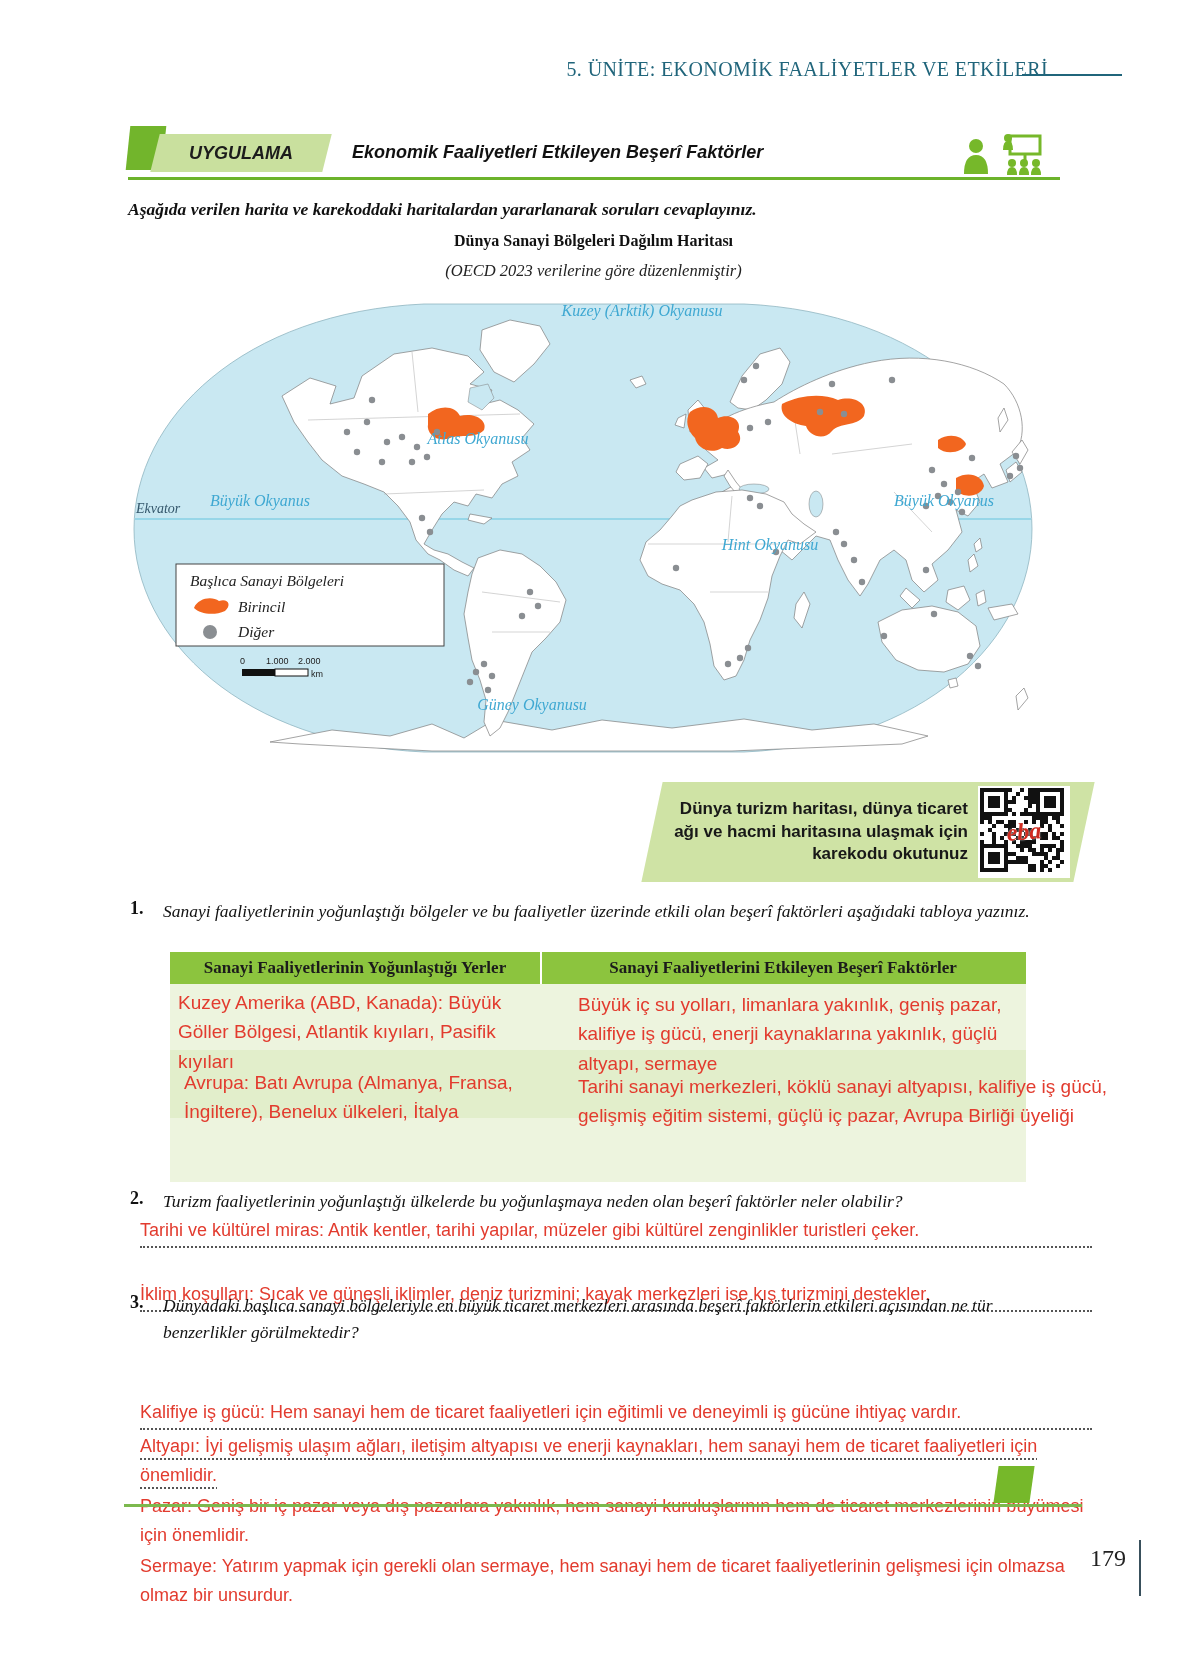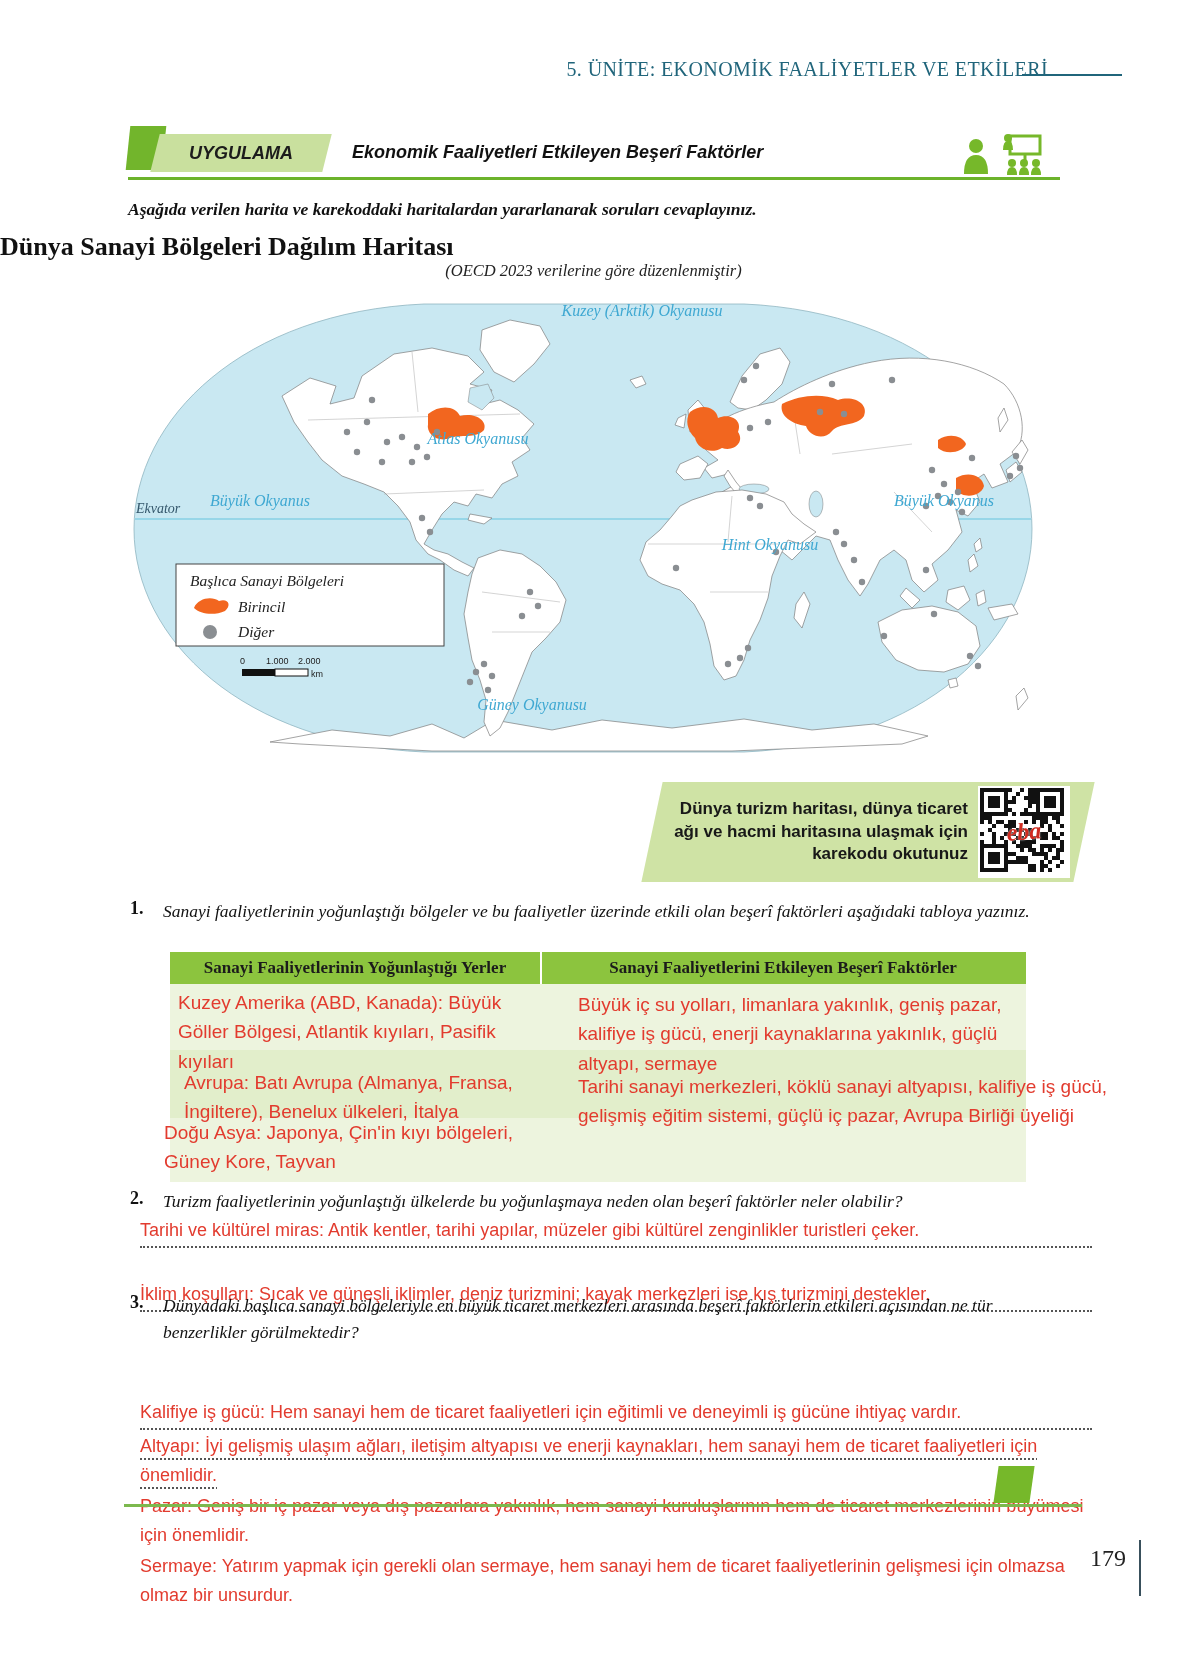--- a/index.html
+++ b/index.html
@@ -17,21 +17,21 @@
   .banner-tag span{display:block;transform:skewX(14deg);text-align:center;line-height:38px;
     font-family:"Liberation Sans",sans-serif;font-style:italic;font-weight:bold;font-size:18px;color:#1c1c1c;}
   .banner-title{position:absolute;top:142px;left:336px;font-family:"Liberation Sans",sans-serif;
     font-style:italic;font-weight:bold;font-size:18px;color:#111;margin-left:16px;}
   .banner-icons{position:absolute;top:134px;left:948px;}
   .banner-rule{position:absolute;top:177px;left:128px;width:932px;height:3px;background:#6cb32b;}
 
   .instruction{position:absolute;top:199px;left:128px;width:940px;font-weight:bold;font-style:italic;
     font-size:17.5px;color:#111;}
 
-  .map-title{position:absolute;top:232px;left:0;width:1187px;font-weight:bold;font-size:26px;color:#111;}
+  .map-title{position:absolute;top:232px;left:0;width:1187px;text-align:center;font-weight:bold;font-size:16px;color:#111;}
   .map-subtitle{position:absolute;top:261px;left:0;width:1187px;text-align:center;font-style:italic;font-size:16.5px;color:#222;}
 
   .map-wrap{position:absolute;top:292px;left:132px;width:902px;height:474px;}
   .ocean-label{font-family:"Liberation Serif",serif;font-style:italic;fill:#3fa8d2;font-size:16px;}
   .eq-label{font-family:"Liberation Serif",serif;font-style:italic;fill:#33566b;font-size:14px;}
   .legend-text{font-family:"Liberation Serif",serif;font-style:italic;fill:#222;font-size:15.5px;}
   .scale-text{font-family:"Liberation Sans",sans-serif;fill:#222;font-size:9px;}
 
   
   .qr-box{position:absolute;top:782px;left:652px;width:432px;height:100px;background:#cfe3a5;transform:skewX(-12deg);}
@@ -445,21 +445,20 @@
     </div>
     <div class="trow r1" style="height:66px">
       <div class="hand" style="left:8px;top:4px;width:368px">Kuzey Amerika (ABD, Kanada): Büyük Göller Bölgesi, Atlantik kıyıları, Pasifik kıyıları</div>
       <div class="hand" style="left:408px;top:6px;width:452px">Büyük iç su yolları, limanlara yakınlık, geniş pazar, kalifiye iş gücü, enerji kaynaklarına yakınlık, güçlü altyapı, sermaye</div>
     </div>
     <div class="trow r2" style="height:68px">
       <div class="hand" style="left:14px;top:18px;width:352px">Avrupa: Batı Avrupa (Almanya, Fransa, İngiltere), Benelux ülkeleri, İtalya</div>
       <div class="hand" style="left:408px;top:22px;width:552px">Tarihi sanayi merkezleri, köklü sanayi altyapısı, kalifiye iş gücü, gelişmiş eğitim sistemi, güçlü iç pazar, Avrupa Birliği üyeliği</div>
     </div>
     <div class="trow r3" style="height:64px">
-      <div class="hand" style="left:-6px;top:0px;width:398px">Doğu Asya: Japonya, Çin'in kıyı bölgeleri, Güney Kore, Tayvan</div>
     </div>
   </div>
 
   <div class="q-row" style="top:1188px">
     <div class="q-num">2.</div>
     <div class="q-text" style="width:905px">Turizm faaliyetlerinin yoğunlaştığı ülkelerde bu yoğunlaşmaya neden olan beşerî faktörler neler olabilir?</div>
   </div>
   <div class="ans dotted" style="top:1216px">Tarihi ve kültürel miras: Antik kentler, tarihi yapılar, müzeler gibi kültürel zenginlikler turistleri çeker.</div>
   <div class="ans dotted" style="top:1280px">İklim koşulları: Sıcak ve güneşli iklimler, deniz turizmini; kayak merkezleri ise kış turizmini destekler.</div>
 

